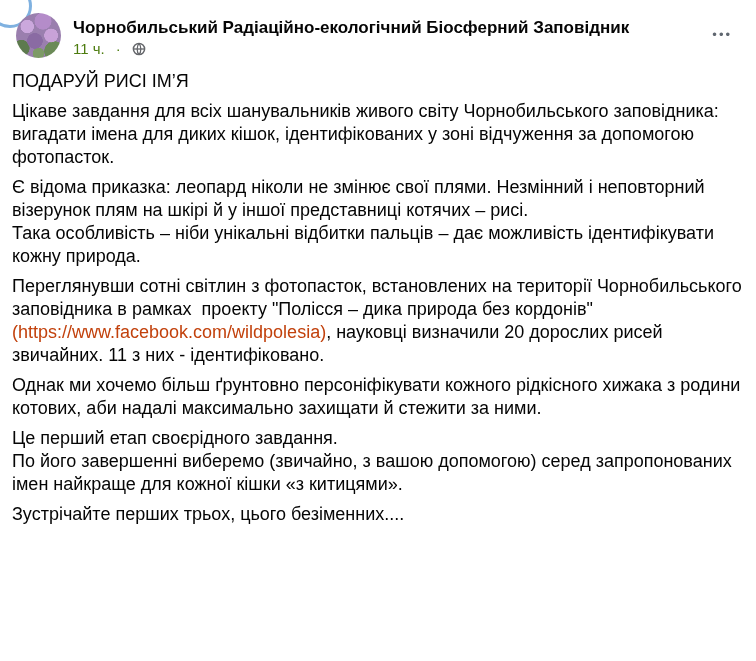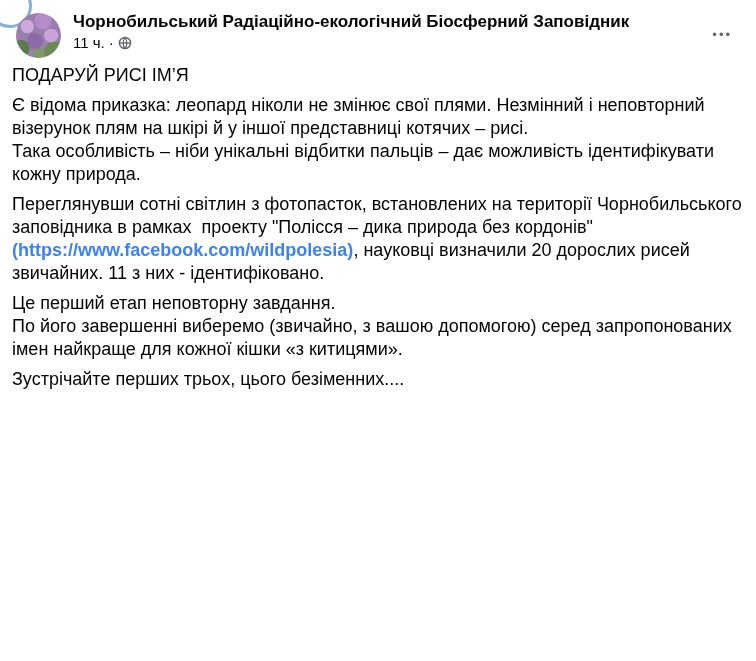--- a/index.html
+++ b/index.html
@@ -20,21 +20,21 @@
     top: -16px;
     left: -12px;
     width: 38px;
     height: 38px;
     border: 3px solid #7fb1e0;
     border-radius: 50%;
     background: transparent;
   }
   .header {
     position: relative;
-    padding: 6px 16px 0 16px;
+    padding: 12px 16px 0 16px;
     height: 46px;
   }
   .avatar {
     position: absolute;
     left: 16px;
     top: 13px;
     width: 45px;
     height: 45px;
     border-radius: 50%;
     background-color: #9a7fae;
@@ -57,24 +57,24 @@
     font-weight: 700;
     color: #050505;
     line-height: 21px;
     white-space: nowrap;
     overflow: hidden;
     cursor: pointer;
   }
   .meta {
     margin-top: 2px;
     font-size: 15px;
-    color: #000000;
+    color: #4d7c0f;
     display: flex;
     align-items: center;
-    gap: 4px;
+    gap: 11px;
     line-height: 18px;
   }
   .meta .ts { cursor: pointer; }
   .globe-icon { display: inline-flex; align-items: center; }
   .more-btn {
     position: absolute;
     top: 24px;
     right: 20px;
     color: #606770;
     font-size: 13px;
@@ -90,24 +90,23 @@
     color: #050505;
     font-size: 18px;
     line-height: 23px;
   }
   .para {
     white-space: pre-wrap;
     margin: 4px 0 7px 0;
   }
   .para:last-child { margin-bottom: 0; }
   .post-link {
-    color: #3b82f6;
+    color: #c2410c;
     text-decoration: none;
     cursor: pointer;
-    font-weight: bold;
   }
 </style>
 </head>
 <body>
 
 <div class="card">
 
   <div class="corner-arc"></div>
 
   <div class="header">
@@ -125,22 +124,24 @@
           </svg>
         </span>
       </div>
     </div>
     <div class="more-btn">•••</div>
   </div>
 
   <div class="body-text">
     <div class="para">ПОДАРУЙ РИСІ ІМ’Я</div>
     <div id="paras">
+        <div class="para"><span>Цікаве завдання для всіх шанувальників живого світу Чорнобильського заповідника: вигадати імена для диких кішок, ідентифікованих у зоні відчуження за допомогою фотопасток.</span></div>
         <div class="para"><span>Є відома приказка: леопард ніколи не змінює свої плями. Незмінний і неповторний візерунок плям на шкірі й у іншої представниці котячих – рисі.
 Така особливість – ніби унікальні відбитки пальців – дає можливість ідентифікувати кожну природа.</span></div>
         <div class="para"><span>Переглянувши сотні світлин з фотопасток, встановлених на території Чорнобильського заповідника в рамках  проекту "Полісся – дика природа без кордонів" </span><a class="post-link" href="#">(https://www.facebook.com/wildpolesia)</a><span>, науковці визначили 20 дорослих рисей звичайних. 11 з них - ідентифіковано.</span></div>
-        <div class="para"><span>Це перший етап неповторну завдання.
+        <div class="para"><span>Однак ми хочемо більш ґрунтовно персоніфікувати кожного рідкісного хижака з родини котових, аби надалі максимально захищати й стежити за ними.</span></div>
+        <div class="para"><span>Це перший етап своєрідного завдання.
 По його завершенні виберемо (звичайно, з вашою допомогою) серед запропонованих імен найкраще для кожної кішки «з китицями».</span></div>
         <div class="para"><span>Зустрічайте перших трьох, цього безіменних....</span></div>
       </div>
   </div>
 
 </div>
 
 </body></html>

